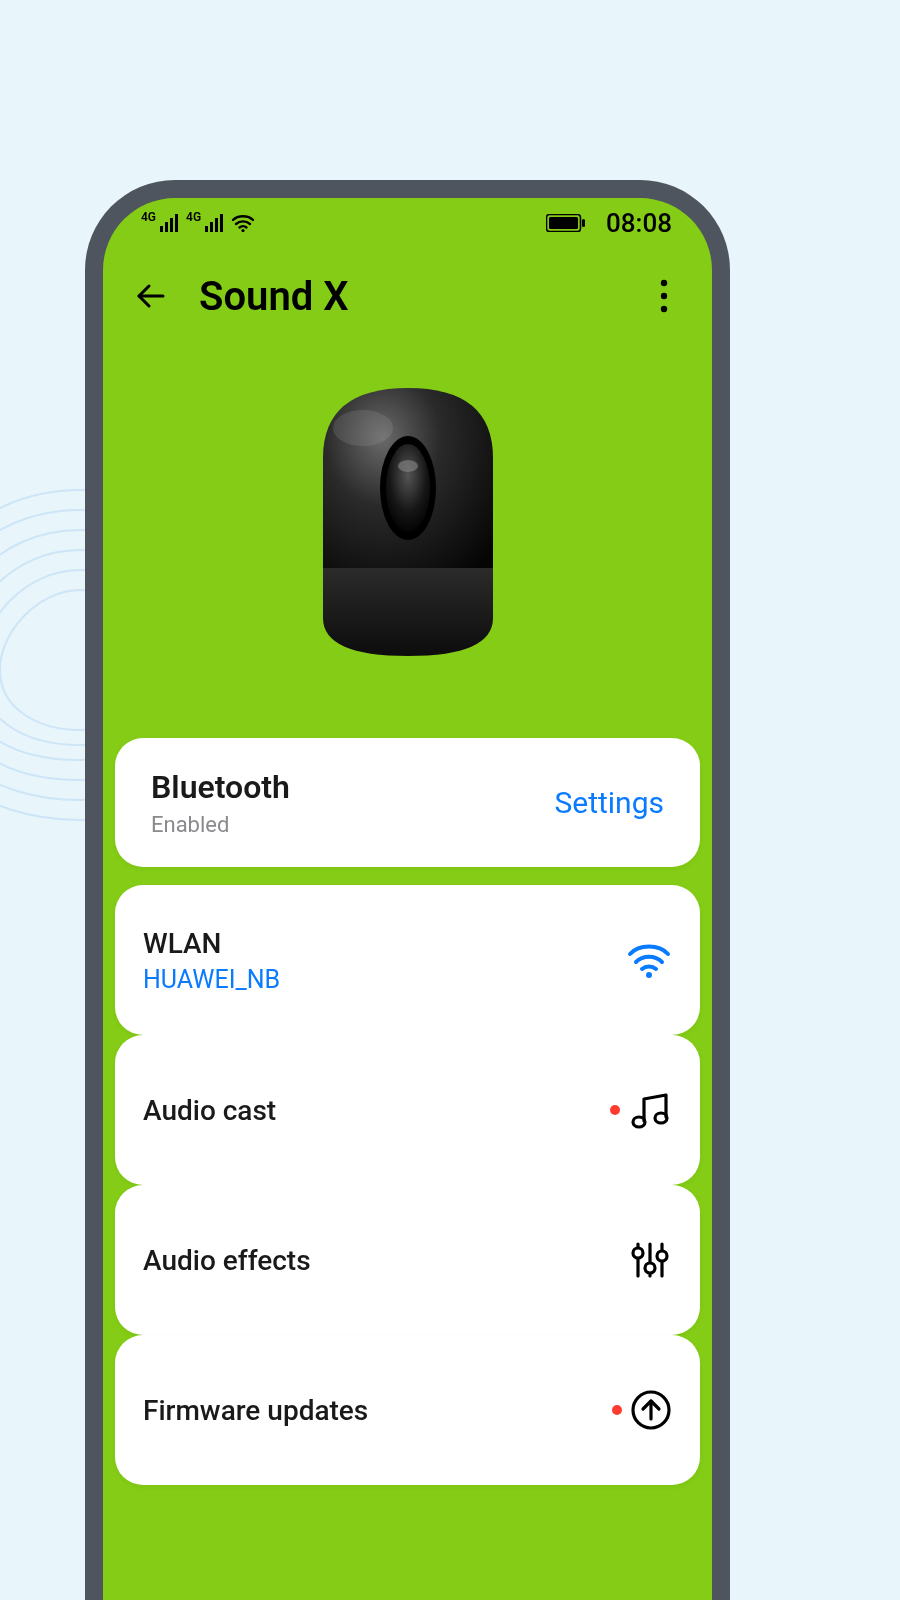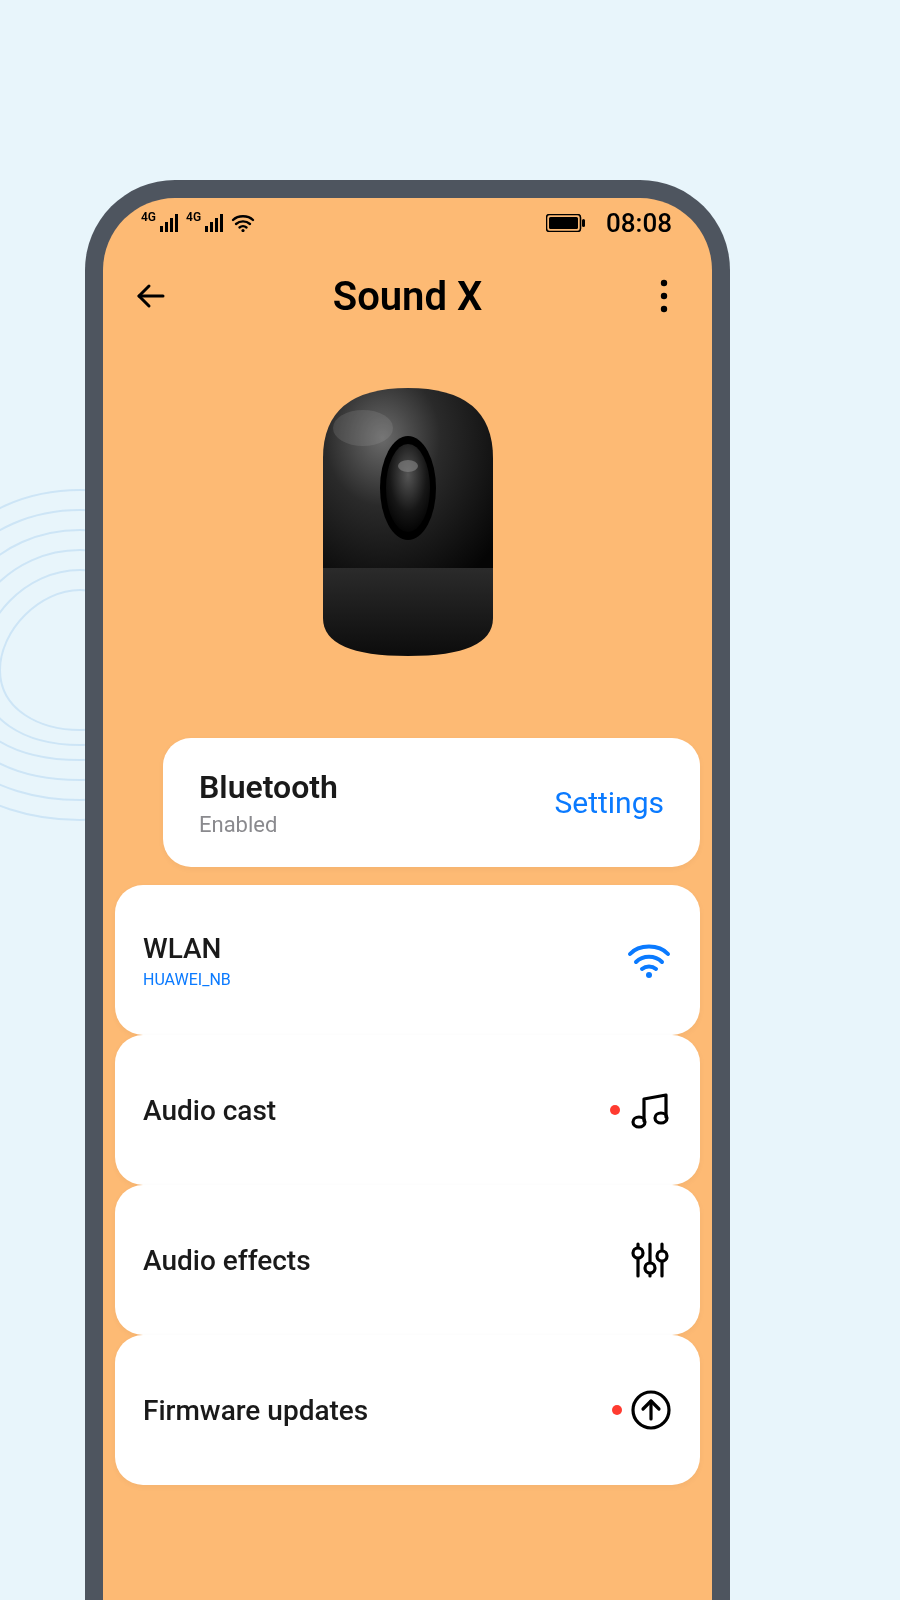--- a/index.html
+++ b/index.html
@@ -25,21 +25,21 @@
     width: 645px;
     height: 1420px;
     background: #4e555f;
     border-radius: 90px 90px 0 0;
     padding: 18px 18px 0 18px;
     z-index: 1;
   }
   .screen {
     width: 100%;
     height: 100%;
-    background: #fdba74;
+    background: #84cc16;
     border-radius: 72px 72px 0 0;
     overflow: hidden;
     display: flex;
     flex-direction: column;
   }
   .statusbar {
     height: 50px;
     display: flex;
     align-items: center;
     justify-content: space-between;
@@ -50,21 +50,21 @@
   }
   .statusbar .left { display: flex; align-items: center; gap: 4px; }
   .statusbar .right { display: flex; align-items: center; gap: 20px; }
   .appbar {
     display: flex;
     align-items: center;
     padding: 24px 24px 8px 24px;
     gap: 24px;
   }
   .back-btn { width: 48px; height: 48px; display:flex; align-items:center; justify-content:center; }
-  .title { font-size: 40px; font-weight: 600; color: #000; flex: 1; text-align: center; }
+  .title { font-size: 40px; font-weight: 600; color: #000; flex: 1; }
   .more-btn { width: 48px; height: 48px; display:flex; align-items:center; justify-content:center; }
   .hero {
     display: flex;
     align-items: center;
     justify-content: center;
     padding: 60px 0 80px 0;
   }
   .speaker {
     width: 210px;
     height: 270px;
@@ -79,21 +79,20 @@
   .card {
     background: #fff;
     border-radius: 28px;
     box-shadow: 0 2px 6px rgba(0,0,0,0.04);
     padding: 30px 36px;
   }
   .row {
     display: flex;
     align-items: center;
     justify-content: space-between;
-    margin-left: 48px;
   }
   .kv .label { font-size: 32px; font-weight: 600; color: #1a1a1a; }
   .kv .sub { font-size: 22px; color: #8a8a8e; margin-top: 6px; }
   .link { font-size: 30px; color: #0a7aff; text-align: right; }
   .accent { font-size: 22px; color: #0a7aff; margin-top: 6px; }
   .slider {
     flex: 1;
     margin-left: 60px;
     position: relative;
     height: 40px;
@@ -117,21 +116,21 @@
     background: #fff;
     border-radius: 28px;
     box-shadow: 0 2px 6px rgba(0,0,0,0.04);
     padding: 28px 28px;
     display: flex;
     align-items: center;
     justify-content: space-between;
     min-height: 150px;
   }
   .tile .txt .t1 { font-size: 28px; font-weight: 500; color: #1a1a1a; line-height: 1.25; }
-  .tile .txt .t2 { font-size: 16px; color: #0a7aff; margin-top: 4px; }
+  .tile .txt .t2 { font-size: 25px; color: #0a7aff; margin-top: 4px; }
   .tile .ic { display:flex; align-items:center; gap:8px; }
   .reddot { width:10px; height:10px; background:#ff3b30; border-radius:50%; }
   .partial {
     background: #fff;
     border-radius: 28px 28px 0 0;
     padding: 28px 36px 0 36px;
     color: #8a8a8e;
     font-size: 28px;
     height: 60px;
     overflow: hidden;

